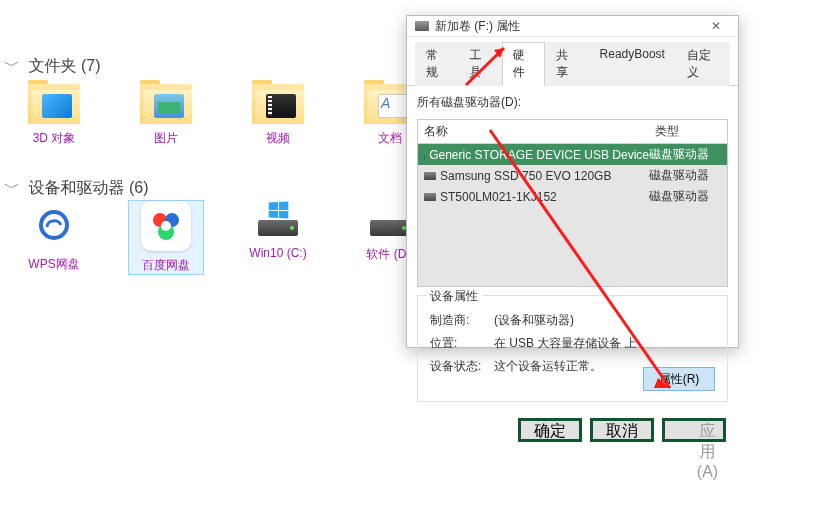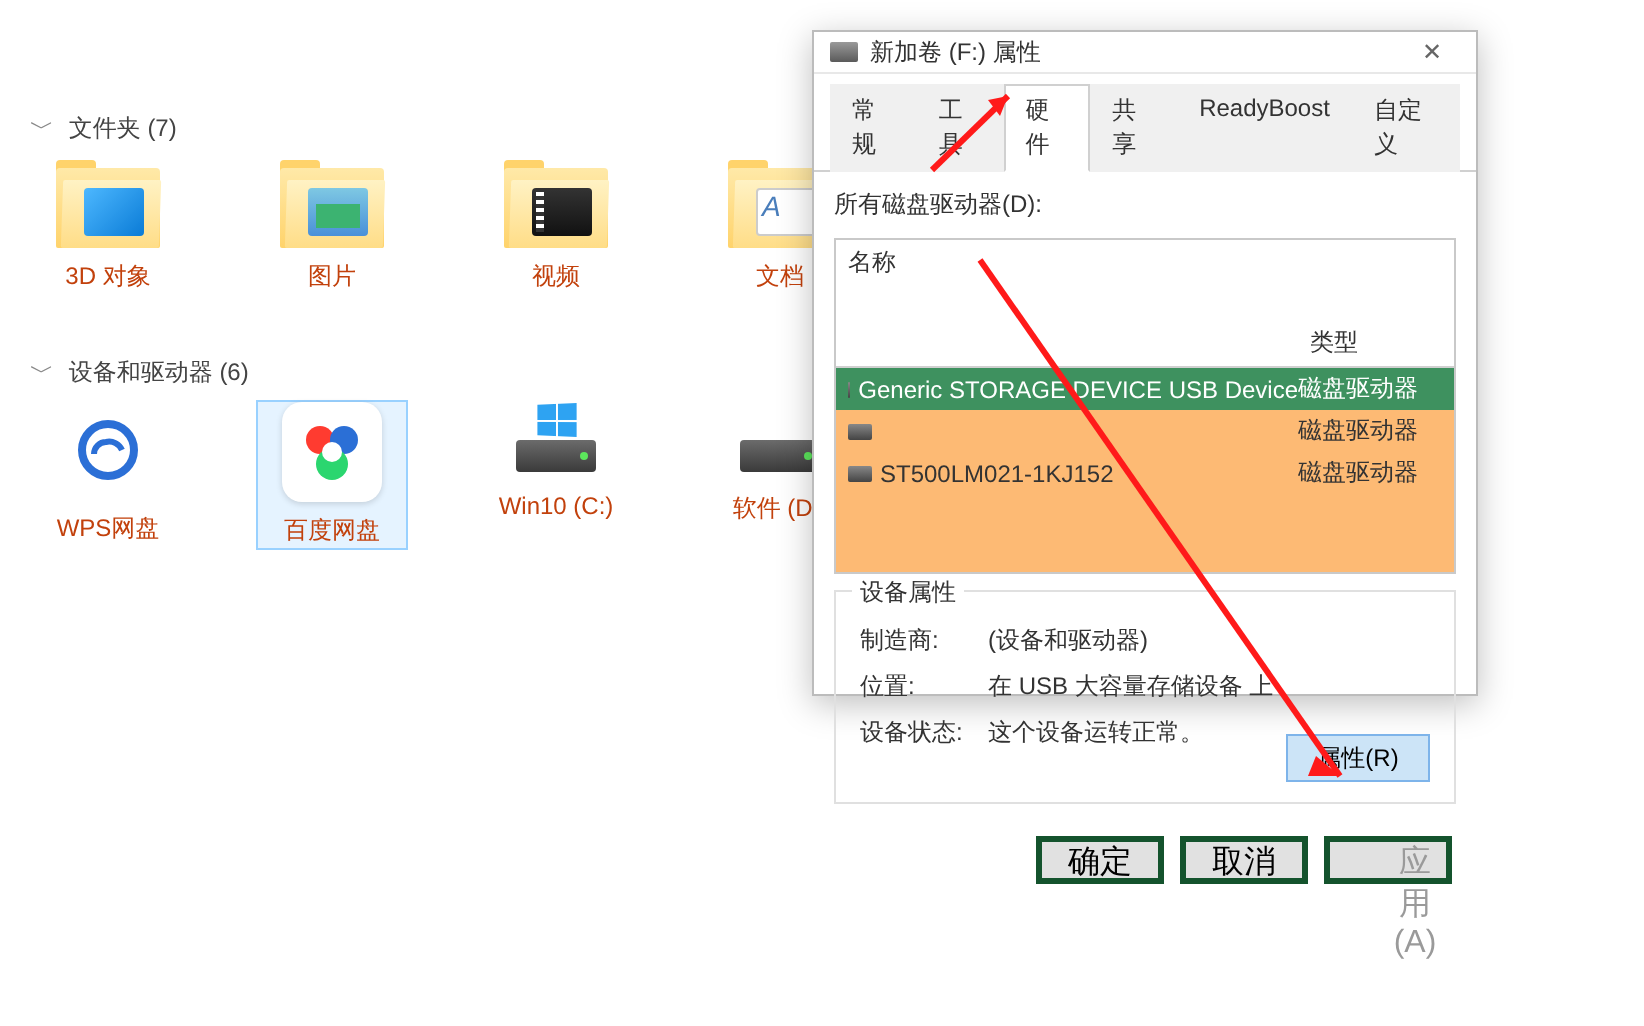--- a/index.html
+++ b/index.html
@@ -1,30 +1,30 @@
 <!DOCTYPE html>
 <html><head>
 <meta charset="utf-8">
 <style>
 * { box-sizing: border-box; margin: 0; padding: 0; font-family: "Microsoft YaHei", "Segoe UI", sans-serif; }
 body { width: 822px; height: 513px; background: #fff; overflow: hidden; position: relative; font-size: 12px; color: #333; }
 
 
 .explorer { position: absolute; left: 0; top: 0; width: 822px; height: 513px; background: #fff; padding-top: 50px; padding-left: 10px; }
-.section-header { position: absolute; left: 15px; font-size: 12px; color: #444; }
+.section-header { position: absolute; left: 4px; font-size: 16px; color: #444; }
 .section-header .tri { display: inline-block; margin-right: 4px; color: #888; }
 .sh1 { top: 56px; }
 .sh2 { top: 178px; }
 
 .grid { position: absolute; display: flex; gap: 36px; }
 .grid1 { left: 16px; top: 80px; }
 .grid2 { left: 16px; top: 200px; }
 
 .item { width: 76px; display: flex; flex-direction: column; align-items: center; gap: 6px; }
-.item .label { font-size: 12px; color: #c2410c; text-align: center; white-space: nowrap; }
+.item .label { font-size: 12px; color: #a21caf; text-align: center; white-space: nowrap; }
 .item.selected { background: #e5f3ff; border: 1px solid #99d1ff; }
 
 .folder-icon { width: 52px; height: 44px; position: relative; }
 .folder-back { position: absolute; left: 0; top: 4px; width: 52px; height: 40px; background: linear-gradient(#ffe9a8,#ffd36b); border-radius: 2px 2px 1px 1px; }
 .folder-tab { position: absolute; left: 0; top: 0; width: 20px; height: 8px; background: #ffd36b; border-radius: 2px 2px 0 0; }
 .folder-front { position: absolute; left: 3px; top: 10px; width: 49px; height: 34px; background: linear-gradient(#fff2c4,#ffdd87); border-radius: 1px; transform: skewX(-2deg); }
 .overlay { position: absolute; left: 14px; top: 14px; width: 30px; height: 24px; border-radius: 2px; }
 .ov-3d { background: linear-gradient(135deg,#4db8ff,#0a7bd6); }
 .ov-video { background: linear-gradient(#333,#111); }
 .ov-video::after { content:""; position:absolute; left:2px; top:2px; width:4px; height:20px; background: repeating-linear-gradient(#fff 0 2px,#333 2px 4px); }
@@ -48,25 +48,25 @@
 .titlebar .ttl { flex:1; }
 .title-drive-icon { width:14px; height:10px; background:linear-gradient(#9a9a9a,#5a5a5a); border-radius:1px; display:inline-block; }
 .close { width:28px; height:20px; display:flex; align-items:center; justify-content:center; color:#666; cursor:pointer; }
 
 .tabs { display:flex; padding:4px 8px 0; gap:0px; border-bottom:1px solid #d0d0d0; }
 .tab { padding:4px 10px; font-size:12px; color:#333; cursor:pointer; border:1px solid transparent; border-bottom:none; position:relative; top:1px; background:#f0f0f0; }
 .tab.active { background:#fff; border-color:#d0d0d0; border-bottom:1px solid #fff; }
 
 .body { flex:1; padding:8px 10px; display:flex; flex-direction:column; gap:8px; }
 .group-label { font-size:12px; color:#333; }
-.device-list { border:1px solid #c9c9c9; height:168px; background:#fdba74; }
+.device-list { border:1px solid #c9c9c9; height:168px; background:#e5e5e5; }
 .dl-head { display:flex; background:#fff; border-bottom:1px solid #d0d0d0; font-size:12px; }
 .dl-head div { padding:3px 6px; }
 .col-name { flex:1; }
-.col-type { width:78px;margin-top:40px; }
+.col-type { width:78px; }
 .dl-row { display:flex; font-size:12px; padding:2px 0; }
 .dl-row .c1 { flex:1; padding-left:6px; display:flex; align-items:center; gap:4px; white-space:nowrap; overflow:hidden; }
 .dl-row .c2 { width:78px; }
 .dl-row.selected { background:#3e915f; color:#fff; }
 .disk-glyph { width:12px; height:8px; background:linear-gradient(#888,#444); display:inline-block; border-radius:1px; }
 
 .props { border:1px solid #e0e0e0; padding:10px 12px 20px; font-size:12px; position:relative; }
 .props-title { position:absolute; top:-8px; left:8px; background:#fff; padding:0 4px; color:#333; }
 .prop-row { display:flex; margin:6px 0; }
 .prop-row .k { width:64px; color:#333; }
@@ -222,20 +222,21 @@
       <div class="dl-row selected">
         <div class="c1">
             <span class="disk-glyph"></span>
             <span>Generic STORAGE DEVICE USB Device</span>
           </div>
         <div class="c2">磁盘驱动器</div>
       </div>
       <div class="dl-row">
         <div class="c1">
             <span class="disk-glyph"></span>
+            <span>Samsung SSD 750 EVO 120GB</span>
           </div>
         <div class="c2">磁盘驱动器</div>
       </div>
       <div class="dl-row">
         <div class="c1">
             <span class="disk-glyph"></span>
             <span>ST500LM021-1KJ152</span>
           </div>
         <div class="c2">磁盘驱动器</div>
       </div>

